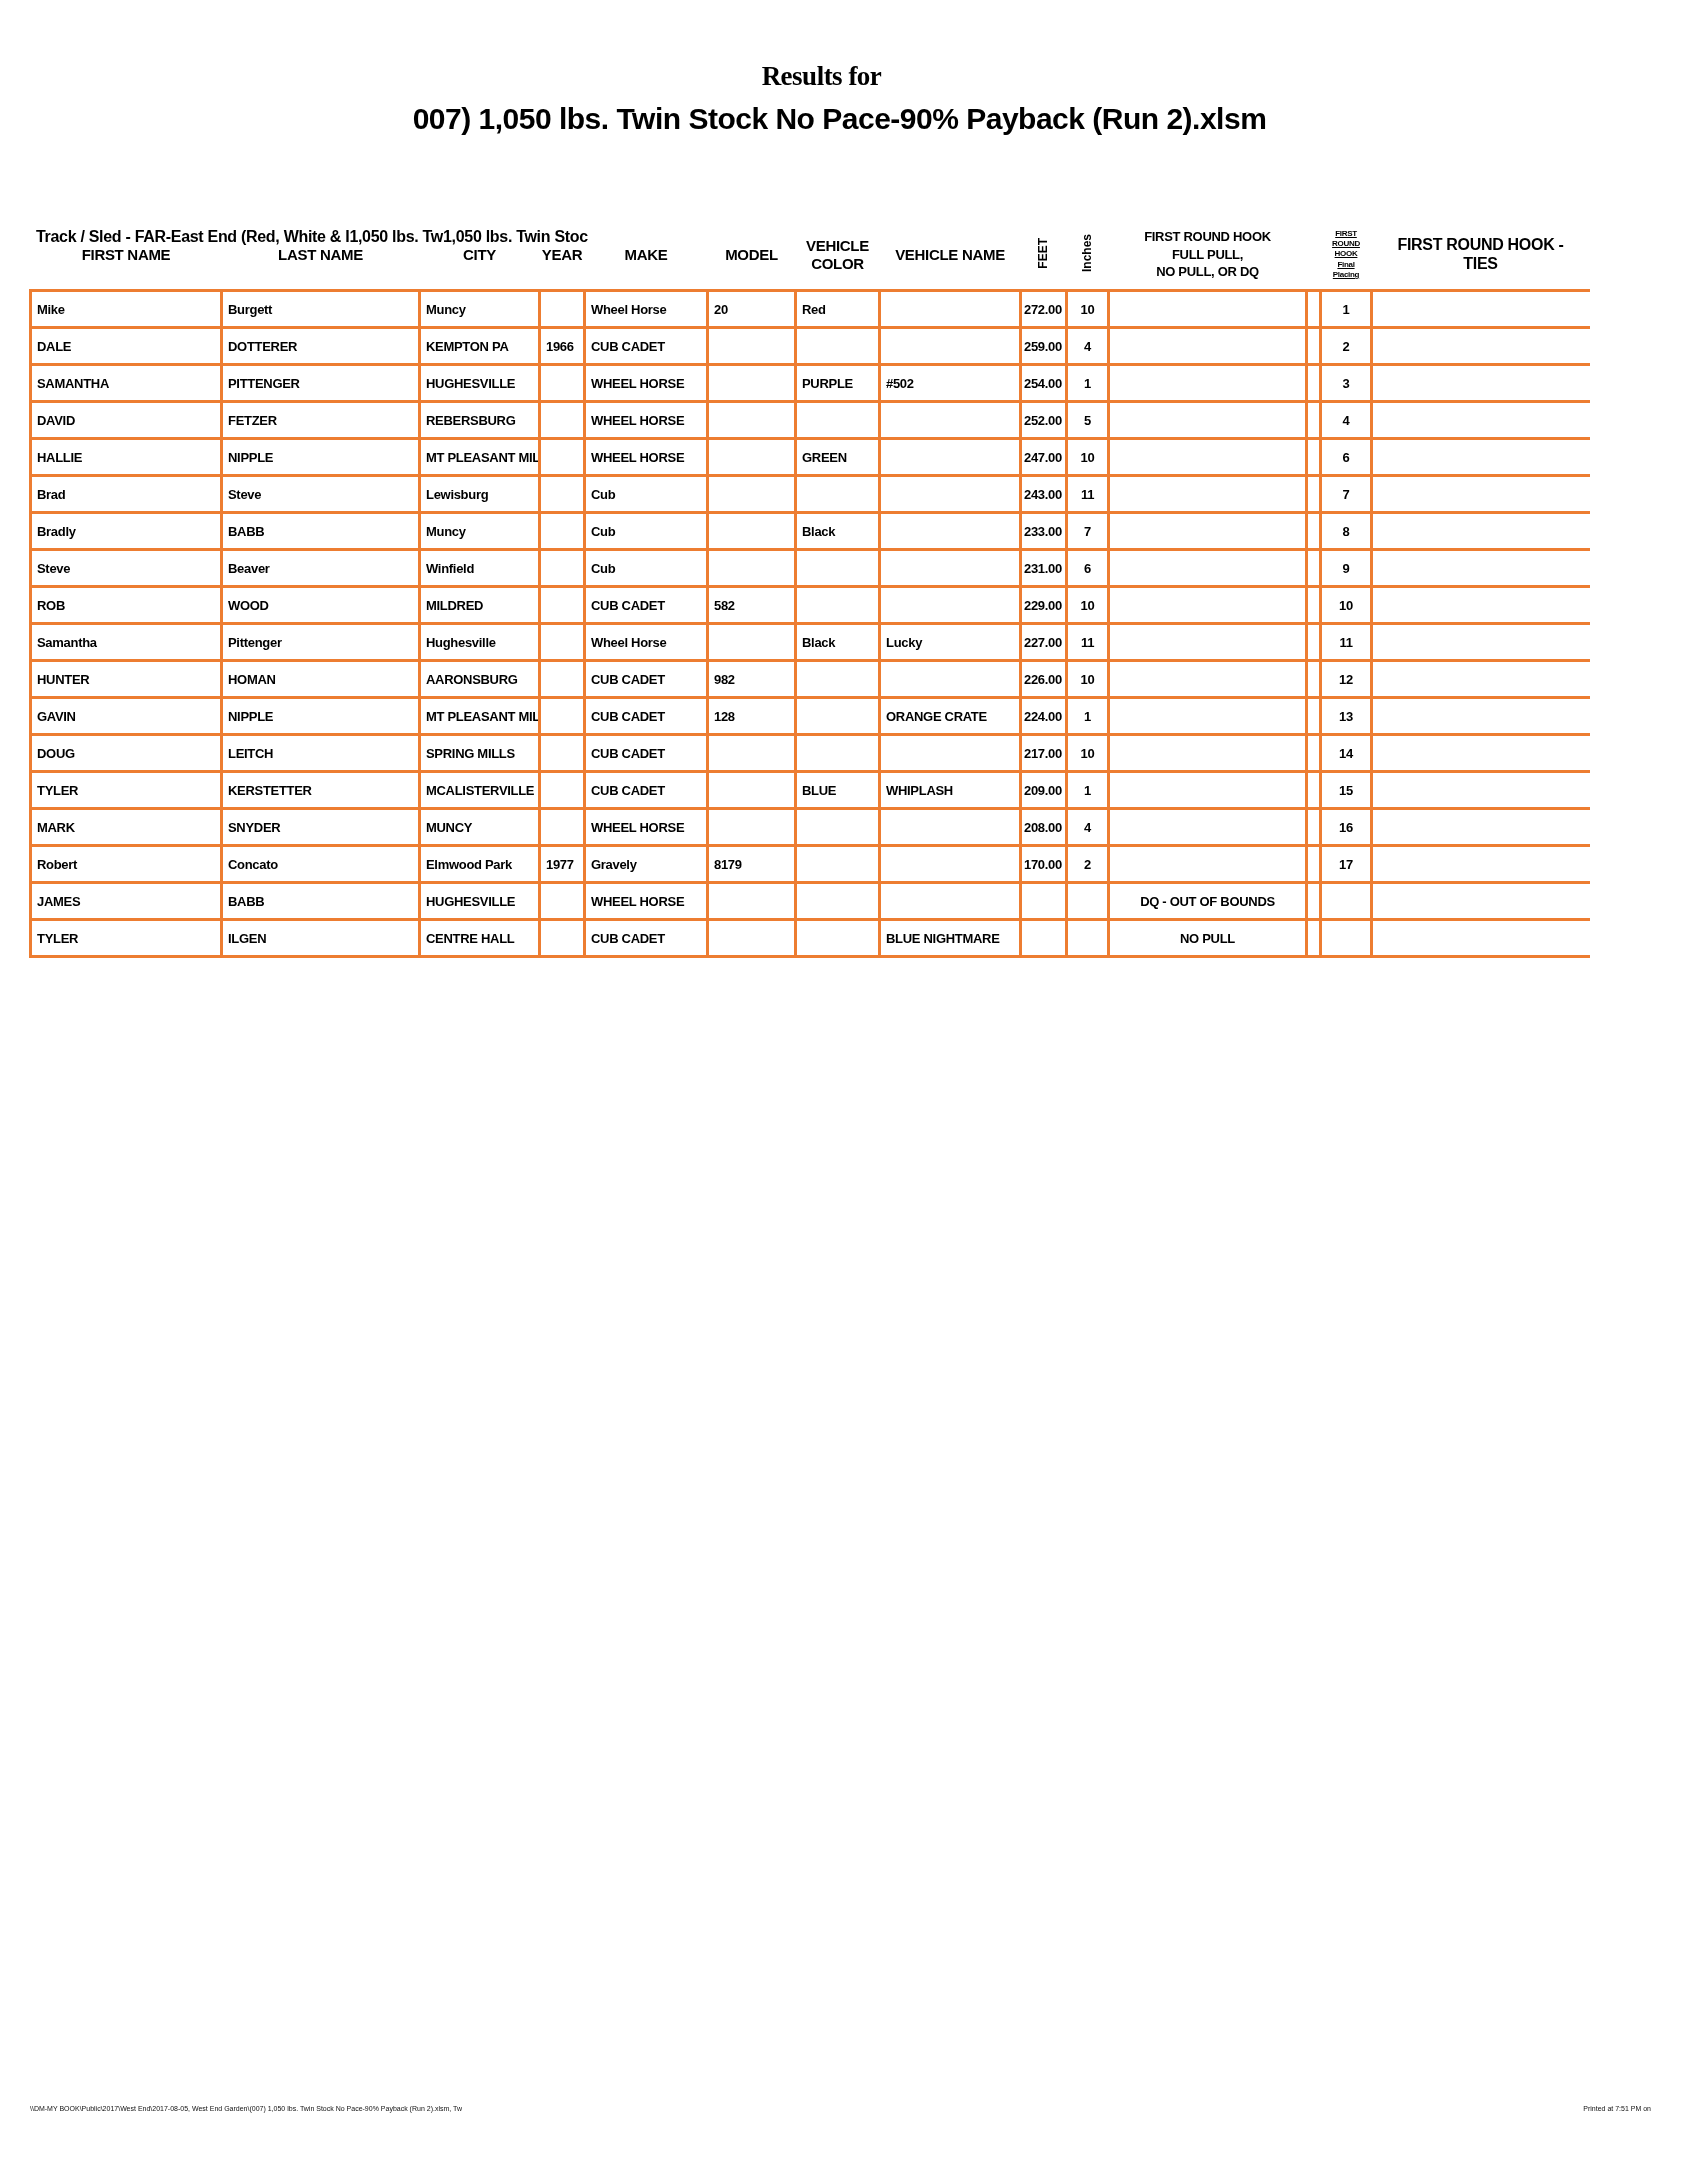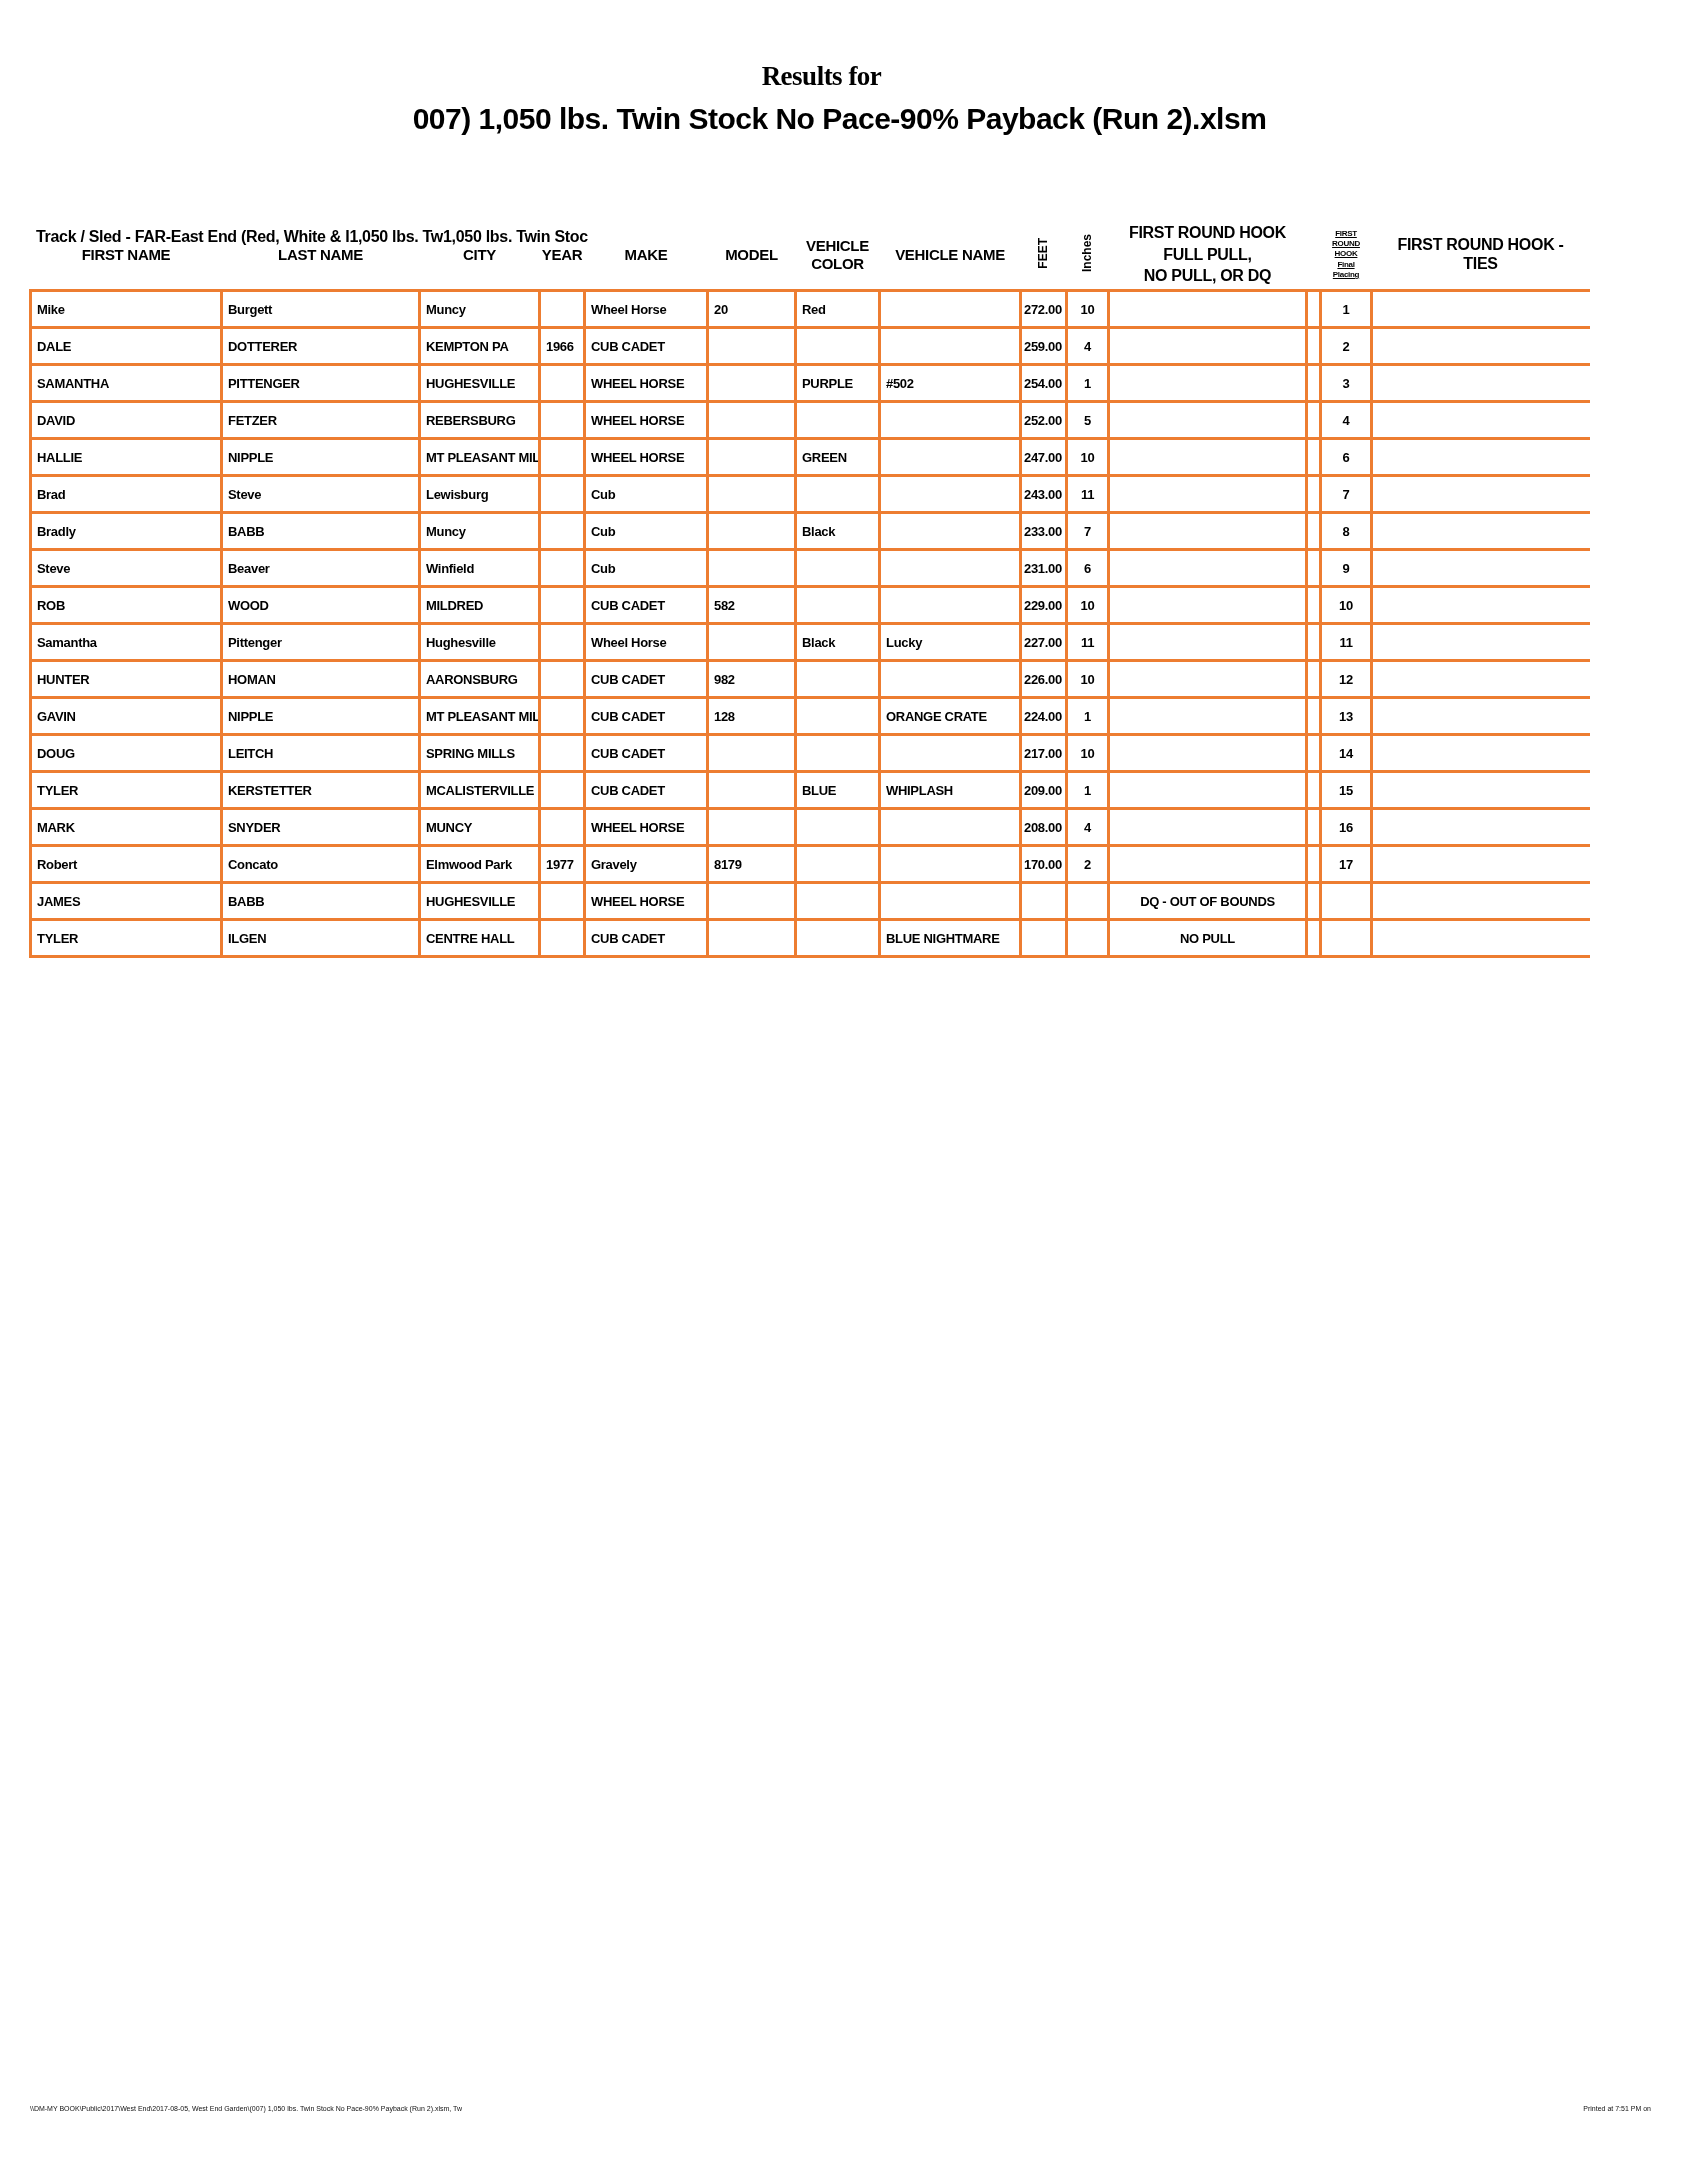--- a/index.html
+++ b/index.html
@@ -12,21 +12,21 @@
   .title-line1{ position:absolute; top:61px; left:0; width:1643px; text-align:center;
     font-size:27px; letter-spacing:-0.5px;font-family:Liberation Serif, serif; }
   .title-line2{ position:absolute; top:102px; left:18px; width:1643px; text-align:center;
     font-size:30px; letter-spacing:-0.5px; }
   .tracksled{ position:absolute; top:208px; left:36px; width:665px; height:24px;
     font-size:16px; letter-spacing:-0.3px; white-space:nowrap; overflow:hidden;margin-top:20px; }
   .results-table{ position:absolute; top:220px; left:29px; border-collapse:collapse;
     table-layout:fixed; width:1557px; }
   .results-table th{ font-weight:bold; vertical-align:middle; text-align:center;
     height:69px; padding:0; font-size:15px; letter-spacing:-0.3px; line-height:1.15; }
-  .results-table th.hook-h{ font-size:16px; white-space:pre-line; line-height:1.35; }
+  .results-table th.hook-h{ font-size:13px; white-space:pre-line; line-height:1.35; }
   .results-table th.placing-h{ font-size:8px; white-space:pre-line; line-height:1.3;text-decoration:underline; }
   .results-table th.ties-h{ font-size:16px; white-space:pre-line; }
   .results-table th.vert span{ display:inline-block; writing-mode:vertical-rl;
     transform:rotate(180deg); font-size:12px; letter-spacing:0; }
   .results-table td{ border:3px solid var(--orange); height:34px; padding:0 2px;
     font-size:13px; letter-spacing:-0.3px; overflow:hidden; white-space:nowrap; }
   .results-table td.al{ text-align:left; padding-left:5px; }
   .results-table td.ar{ text-align:left; padding-right:2px; }
   .results-table td.ac{ text-align:center; }
   .results-table td.ties-c{ border-right:none; }

